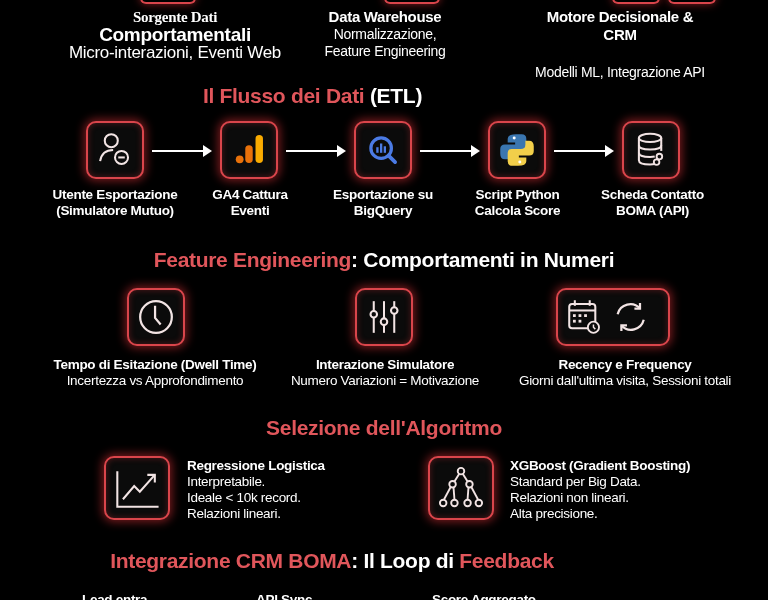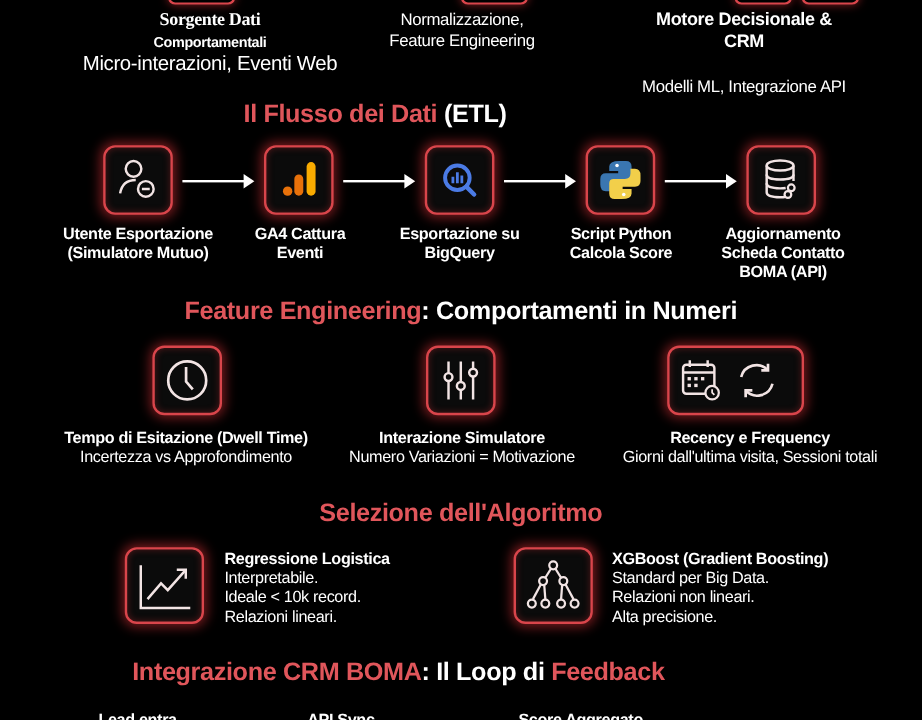--- a/index.html
+++ b/index.html
@@ -30,24 +30,25 @@
 </head>
 <body>
 
 <div class="topbox" style="left:140px;width:56px;"></div>
 <div class="topbox" style="left:384px;width:56px;"></div>
 <div class="topbox" style="left:612px;width:48px;"></div>
 <div class="topbox" style="left:668px;width:48px;"></div>
 
 <div class="abs center" style="left:40px;width:270px;top:8px;">
   <div class="label" style="font-size:15px;line-height:18px;font-family:Liberation Serif, serif;">Sorgente Dati</div>
-  <div class="label" style="font-size:12px;line-height:18px;">Comportamentali</div>
+  <div class="label" style="font-size:19px;line-height:18px;">Comportamentali</div>
   <div class="sub" style="font-size:17px;line-height:17px;">Micro-interazioni, Eventi Web</div>
 </div>
 <div class="abs center" style="left:270px;width:230px;top:8px;">
+  <div class="label" style="font-size:15px;line-height:18px;">Data Warehouse</div>
   <div class="sub" style="font-size:14px;line-height:17px;">Normalizzazione,</div>
   <div class="sub" style="font-size:14px;line-height:17px;">Feature Engineering</div>
 </div>
 <div class="abs center" style="left:500px;width:240px;top:8px;">
   <div class="label" style="font-size:15px;line-height:18px;">Motore Decisionale &amp;</div>
   <div class="label" style="font-size:15px;line-height:18px;">CRM</div>
   <div class="sub" style="font-size:14px;line-height:17px;margin-top:20px;">Modelli ML, Integrazione API</div>
 </div>
 
 <div class="abs center heading" style="left:0;width:625px;top:84px;">
@@ -117,21 +118,20 @@
 </div>
 <div class="abs center" style="left:318px;width:130px;top:187px;">
   <div class="label">Esportazione su</div>
   <div class="label">BigQuery</div>
 </div>
 <div class="abs center" style="left:455px;width:125px;top:187px;">
   <div class="label">Script Python</div>
   <div class="label">Calcola Score</div>
 </div>
 <div class="abs center" style="left:585px;width:135px;top:187px;">
-  <div class="label">Aggiornamento</div>
   <div class="label">Scheda Contatto</div>
   <div class="label">BOMA (API)</div>
 </div>
 
 <div class="abs center heading" style="left:0;width:768px;top:248px;">
   <span class="red">Feature Engineering</span><span class="white">: Comportamenti in Numeri</span>
 </div>
 
 <div class="box" style="left:127px;top:288px;width:58px;height:58px;">
   <svg viewBox="0 0 58 58">

